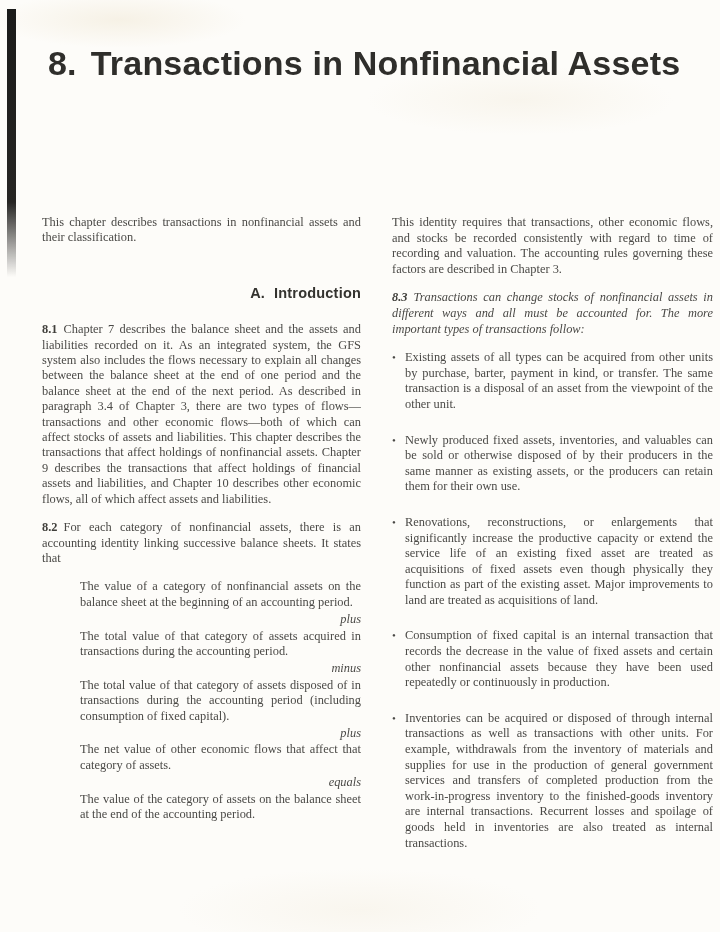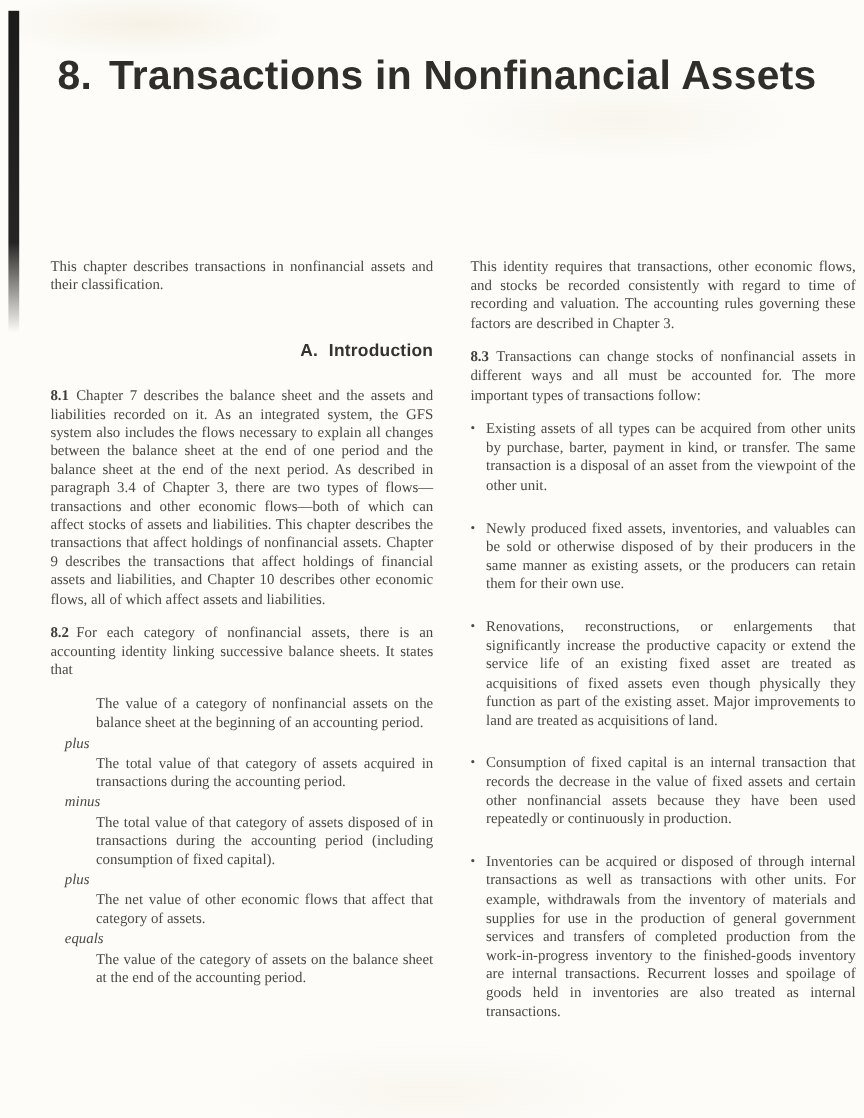--- a/index.html
+++ b/index.html
@@ -66,24 +66,24 @@
   h2.section-heading .snum { margin-right: 9px; }
   p.para { margin-bottom: 13px; }
   .pnum { font-weight: bold; margin-right: 6px; color: #403f3b; }
   .identity { margin-top: 1px; }
   .identity .quote {
     margin-left: 38px;
     margin-bottom: 2px;
   }
   .identity .term {
     font-style: italic;
-    margin: 1px 0 1px 12px;
-    text-align: left;
+    margin: 1px 0 1px 0;
+    text-align: right;
   }
-  .para-8-3 { margin-top: 3px; margin-bottom: 16px; }
+  .para-8-3 { margin-top: 3px; margin-bottom: 16px; font-style: italic; }
   .bullets { margin-top: 1px; }
   .bullet-item {
     display: flex;
     margin-bottom: 20px;
   }
   .bullet-item .bdot {
     flex: 0 0 13px;
     font-size: 11px;
     line-height: 15.6px;
     color: #4a4946;

